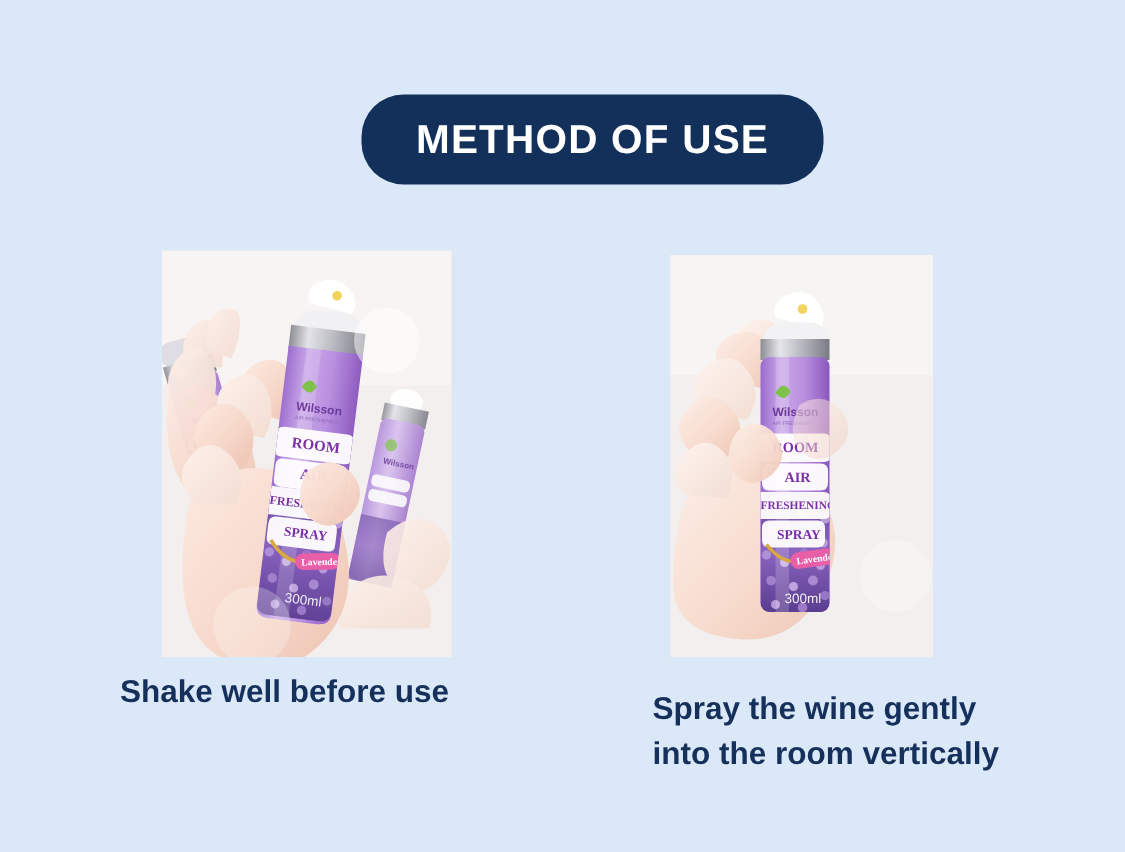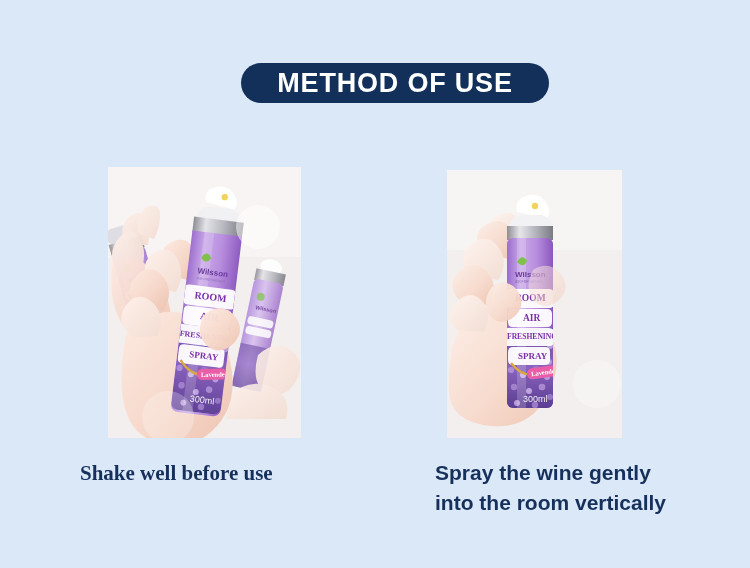--- a/index.html
+++ b/index.html
@@ -19,21 +19,21 @@
     inset: 0;
     background: #dbe8f7;
   }
 
   
   .header-banner {
     position: absolute;
     left: 241px;
     top: 63px;
     width: 308px;
-    height: 40px;
+    height: 60px;
     background: #13305a;
     border-radius: 28px;
     display: flex;
     align-items: center;
     justify-content: center;
   }
   .header-banner .title {
     color: #ffffff;
     font-size: 27px;
     font-weight: bold;
@@ -61,23 +61,22 @@
     color: #16305c;
     font-size: 21px;
     font-weight: bold;
     line-height: 30px;
     font-family: "Liberation Sans", sans-serif;
     white-space: pre-line;
   }
   .caption-left {
     position: absolute;
     left: 80px;
-    top: 458px;
+    top: 447px;
     width: 300px;
-    font-family: Liberation Serif, serif;
   }
   .caption-right {
     position: absolute;
     left: 435px;
     top: 458px;
     width: 300px;
   }
 
   svg { display: block; }
 </style>

